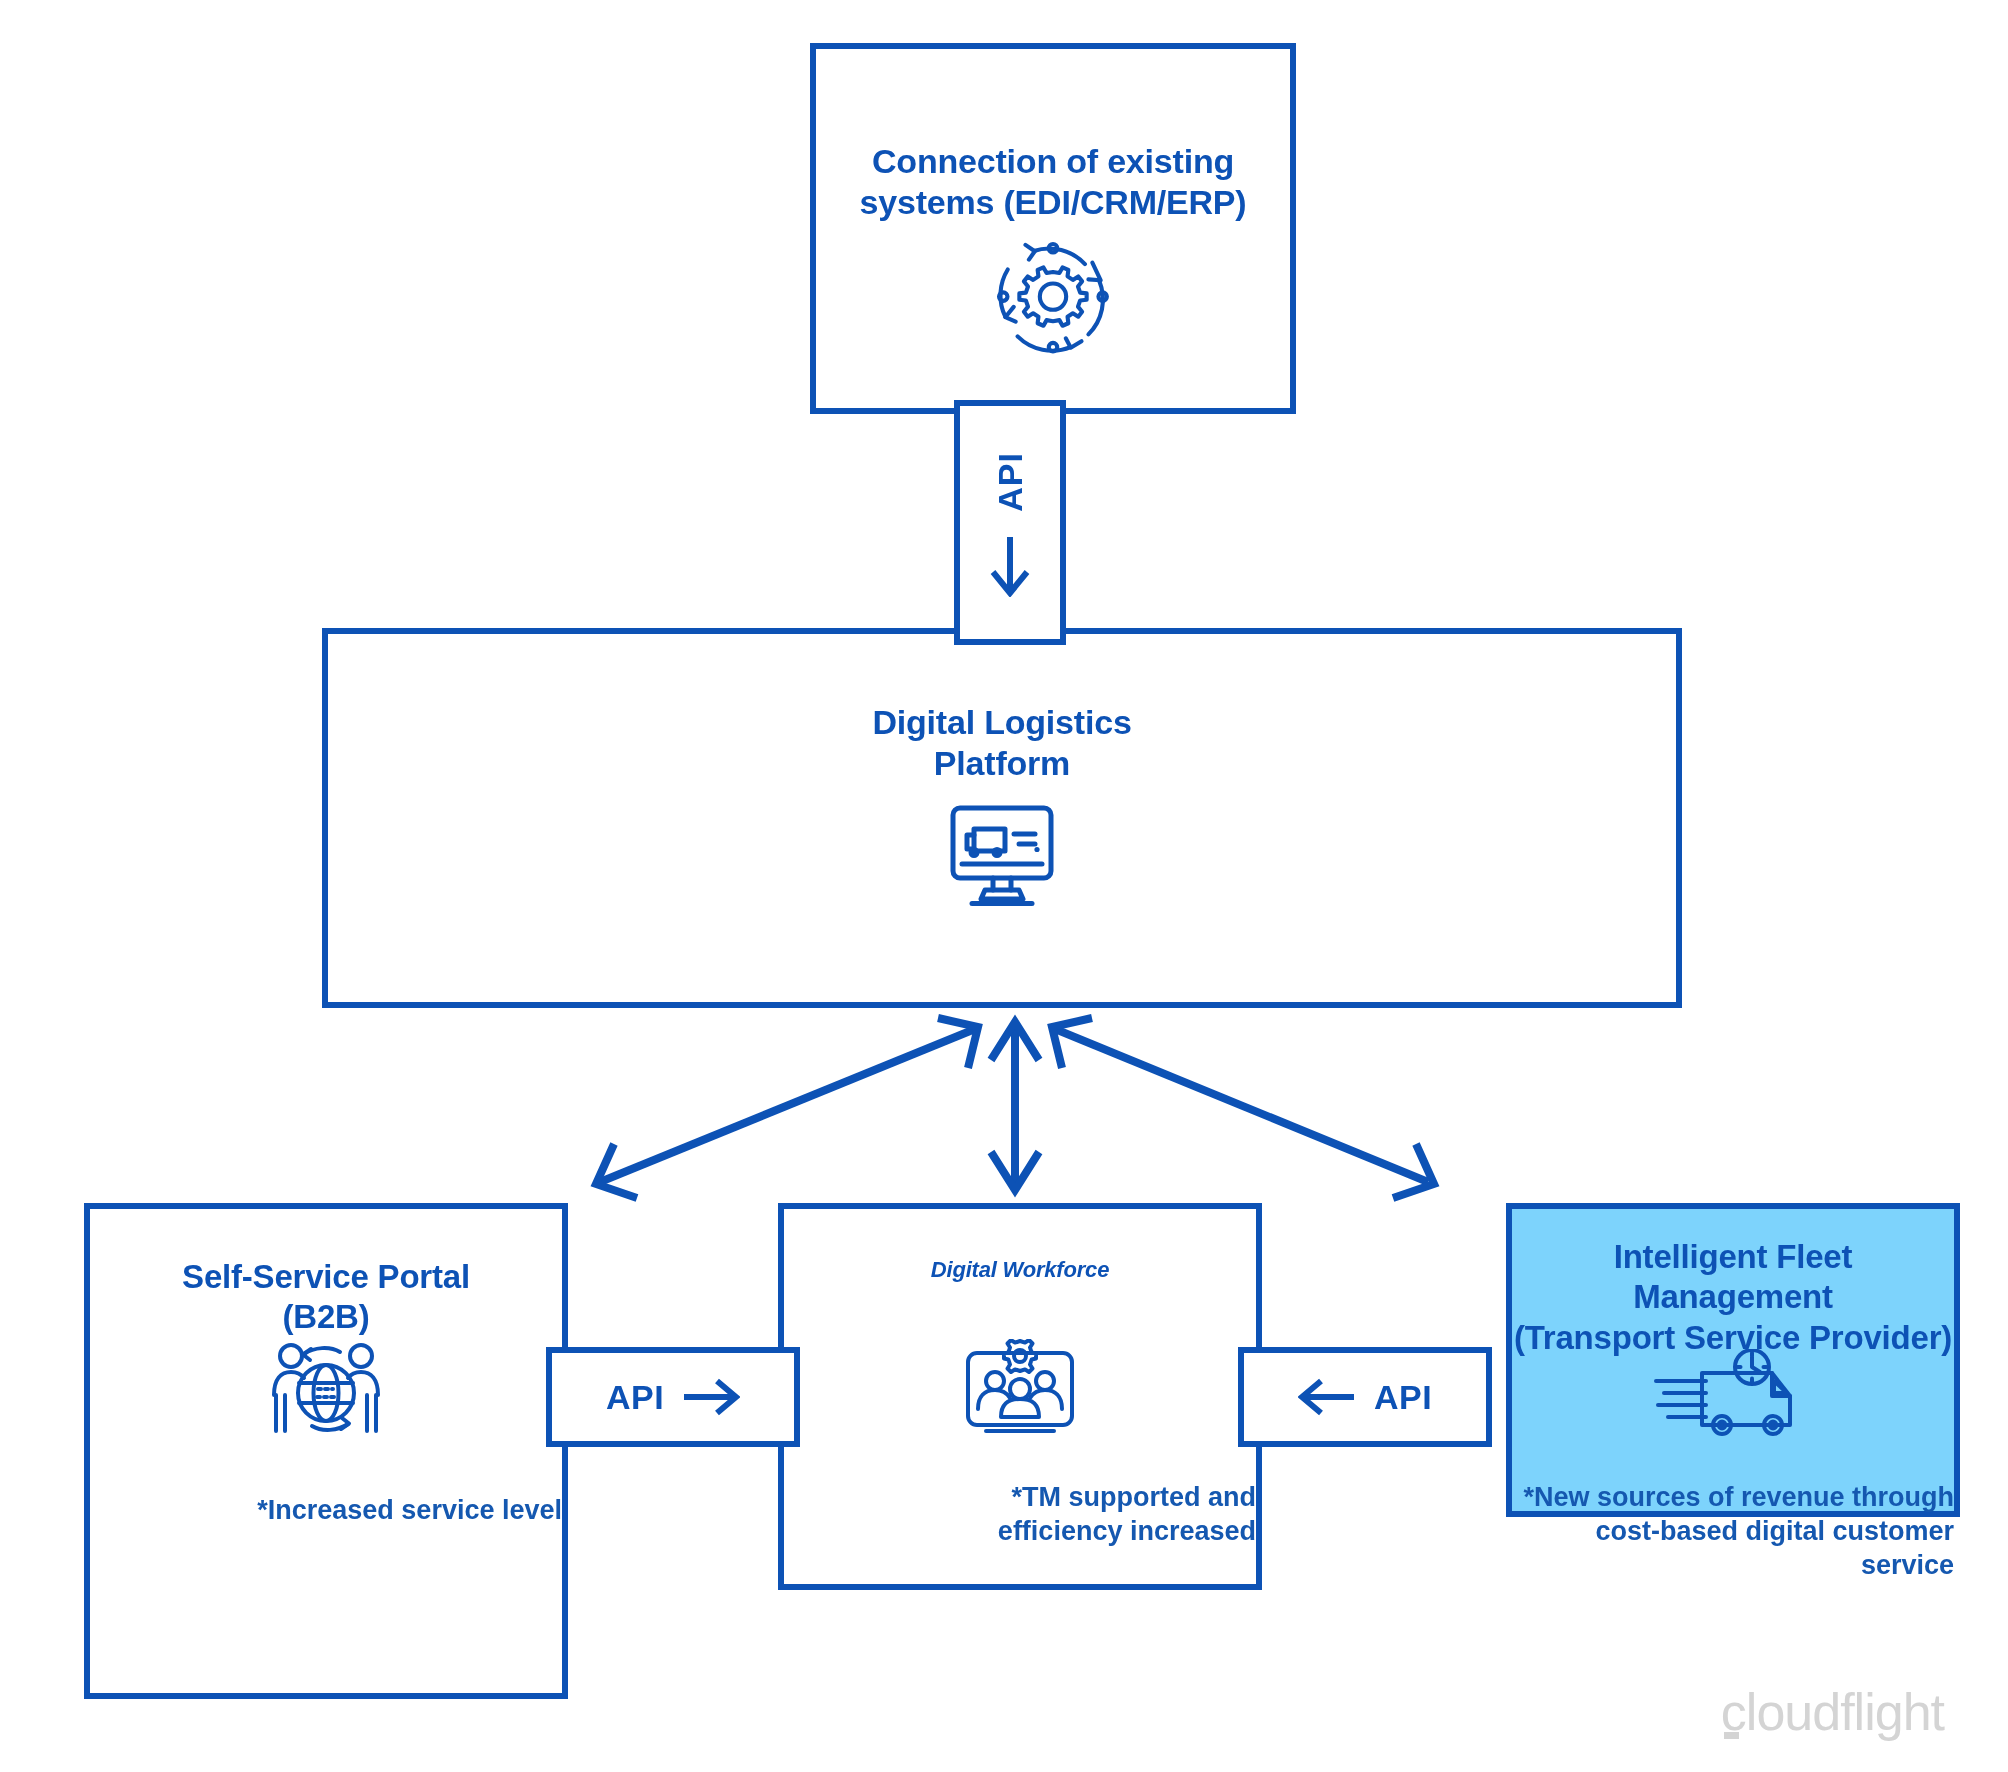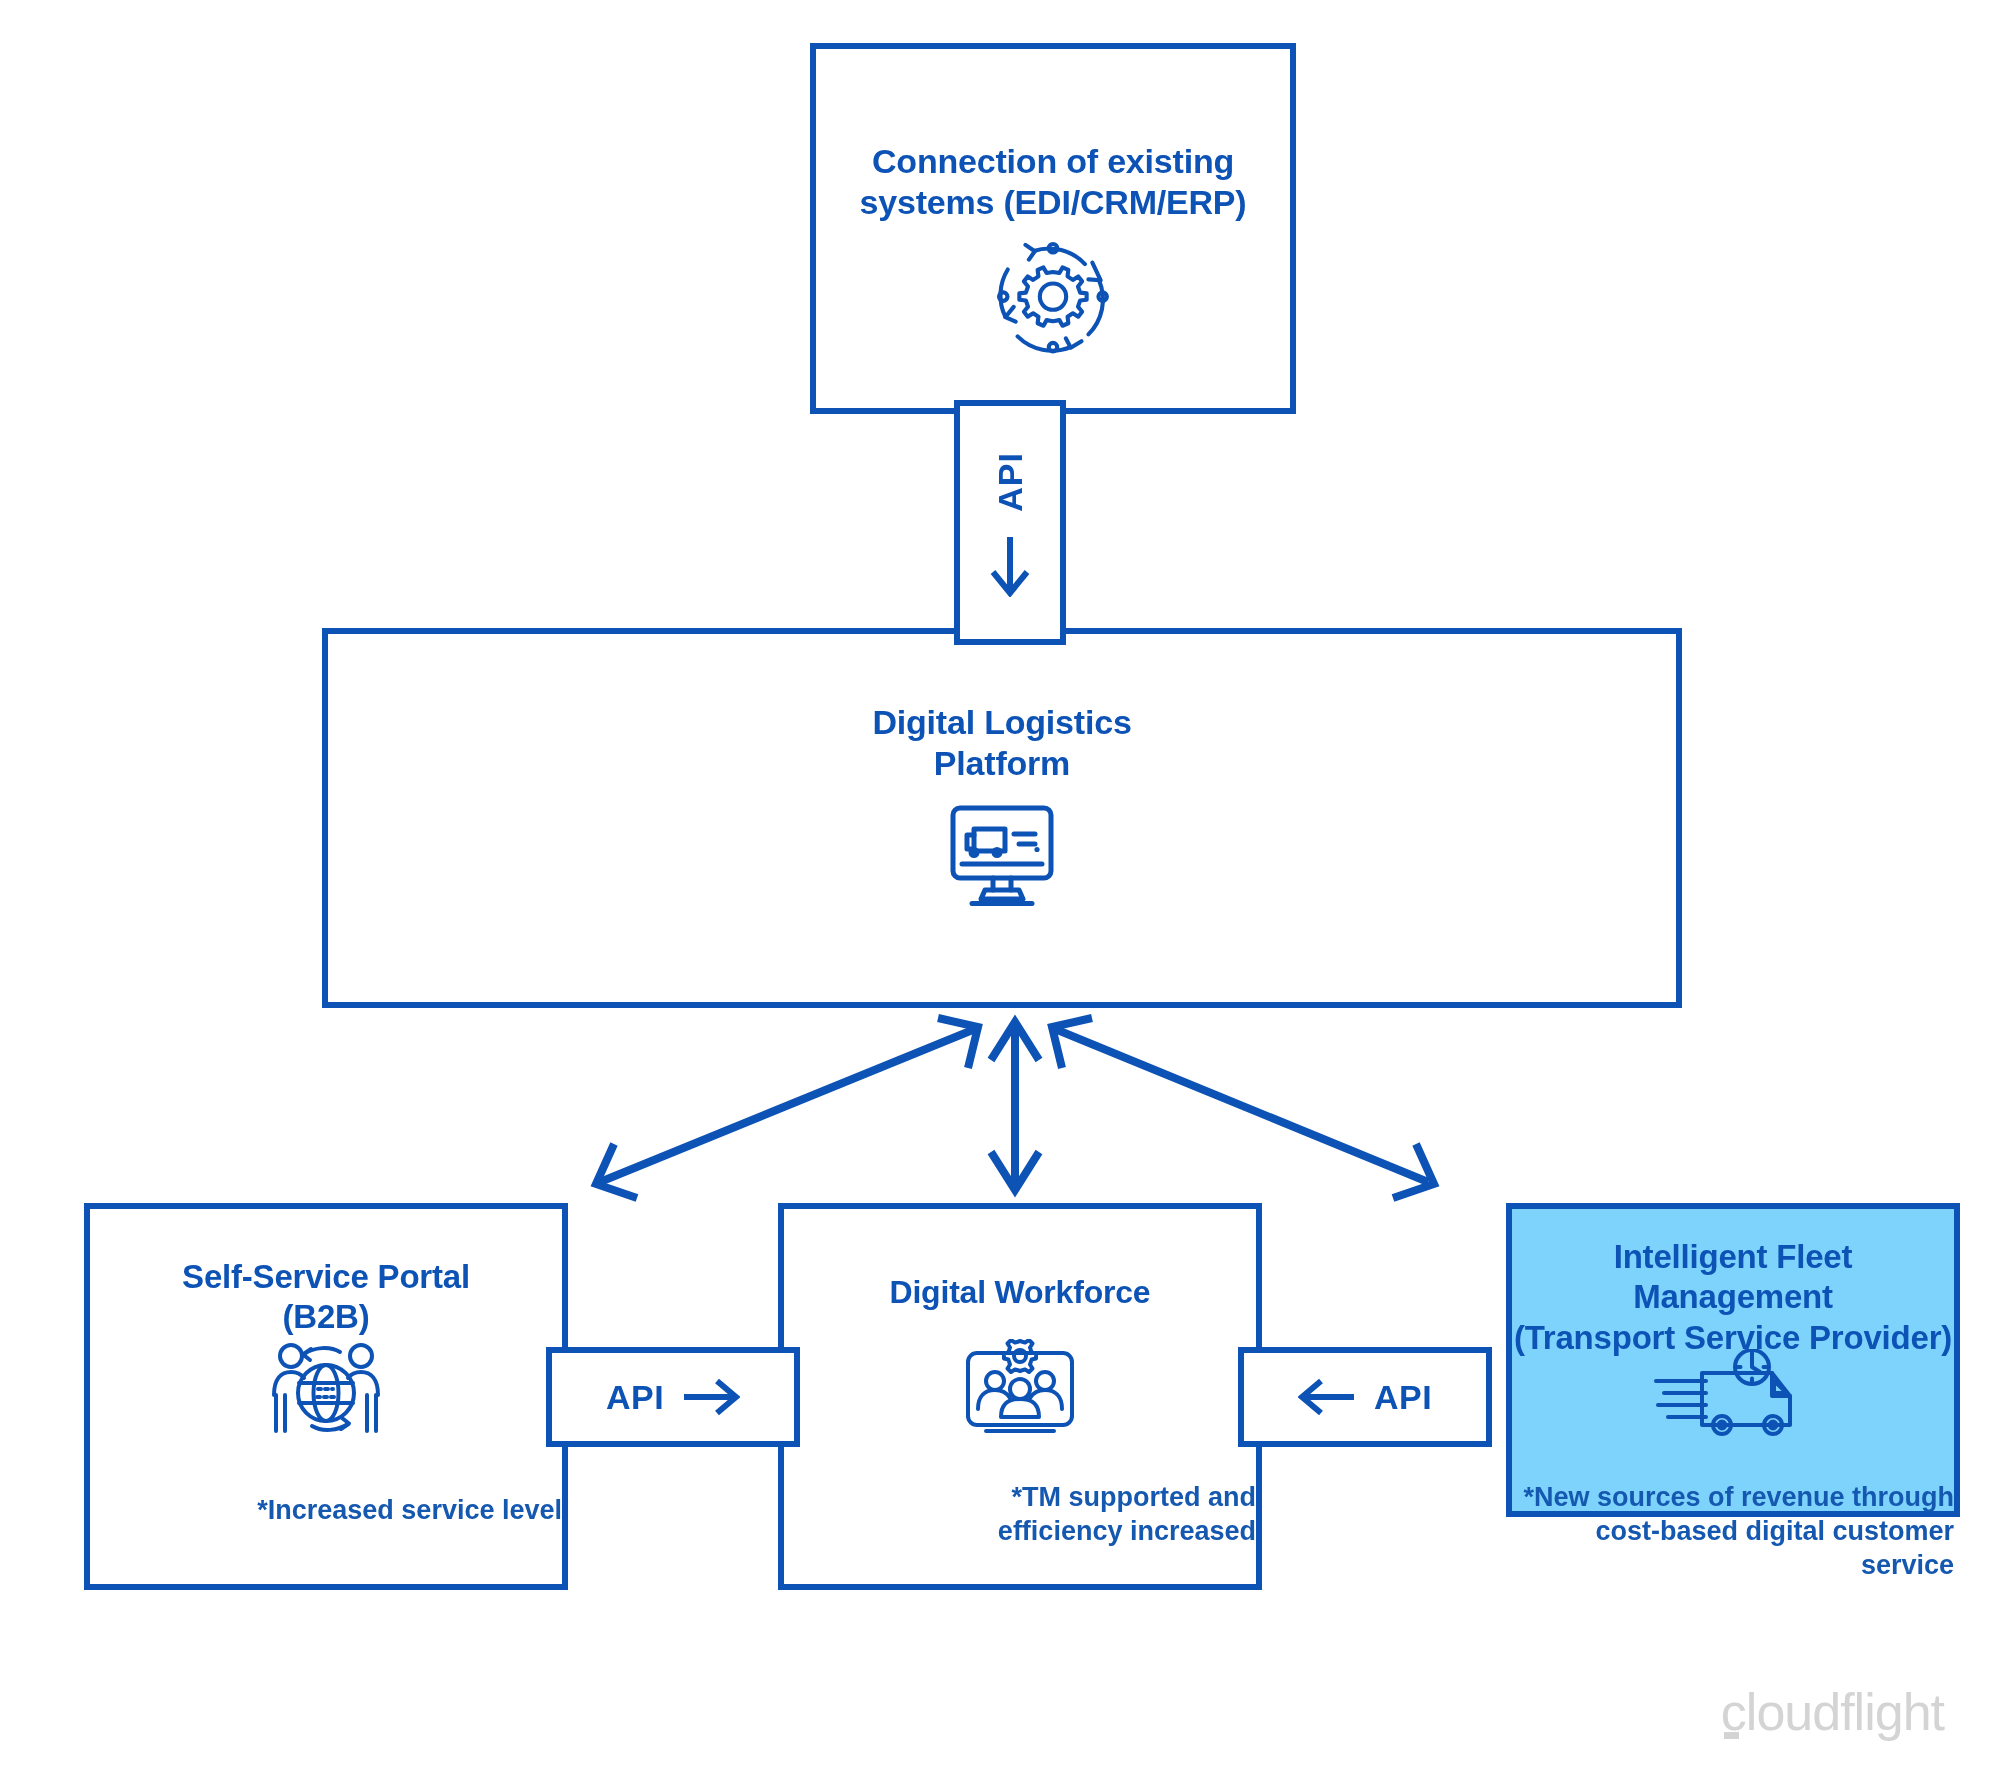--- a/index.html
+++ b/index.html
@@ -247,21 +247,21 @@
       </g>
 
       <g>
         <line x1="1055" y1="1029" x2="1428" y2="1182"></line>
         <polyline points="1062,1068 1052,1027 1092,1018"></polyline>
         <polyline points="1393,1198 1434,1184 1416,1144"></polyline>
       </g>
     </g>
   </svg>
 
-  <div class="box" style="left:84px; top:1203px; width:484px; height:387px;">
+  <div class="box" style="left:84px; top:1203px; width:484px; height:496px;">
     <div class="title" style="top:48px; font-size:33px;">
       <div>Self-Service Portal</div>
       <div>(B2B)</div>
     </div>
     <div class="icon-wrap" style="top:130px;">
       <svg width="112" height="100" viewBox="0 0 112 100">
         <g fill="none" stroke="#0D52B5" stroke-width="4" stroke-linecap="round" stroke-linejoin="round">
 
           <circle cx="21" cy="17" r="11"></circle>
           <path d="M4 56 C4 40 11 33 21 33 C27 33 31 35 34 39"></path>
@@ -298,21 +298,21 @@
       <svg width="58" height="40" viewBox="0 0 58 40">
         <g stroke="#0D52B5" stroke-width="6" fill="none" stroke-linecap="butt" stroke-linejoin="miter">
           <line x1="2" y1="20" x2="52" y2="20"></line>
           <polyline points="35,4 54,20 35,36"></polyline>
         </g>
       </svg>
     </div>
   </div>
 
   <div class="box" style="left:778px; top:1203px; width:484px; height:387px;">
-    <div class="title" style="top:64px; font-size:32px;">
+    <div class="title" style="top:48px; font-size:22px;font-style:italic;">
       <div>Digital Workforce</div>
     </div>
     <div class="icon-wrap" style="top:130px;">
       <svg width="112" height="98" viewBox="0 0 112 98">
         <g fill="none" stroke="#0D52B5" stroke-width="4" stroke-linecap="round" stroke-linejoin="round">
 
           <rect x="4" y="14" width="104" height="72" rx="9"></rect>
           <line x1="22" y1="92" x2="90" y2="92"></line>
 
           <path d="M56 2 L61 3.6 L65 1 L68.5 4.5 L66 8.5 L67.6 13.5 L72 14.5 L72 19.5

